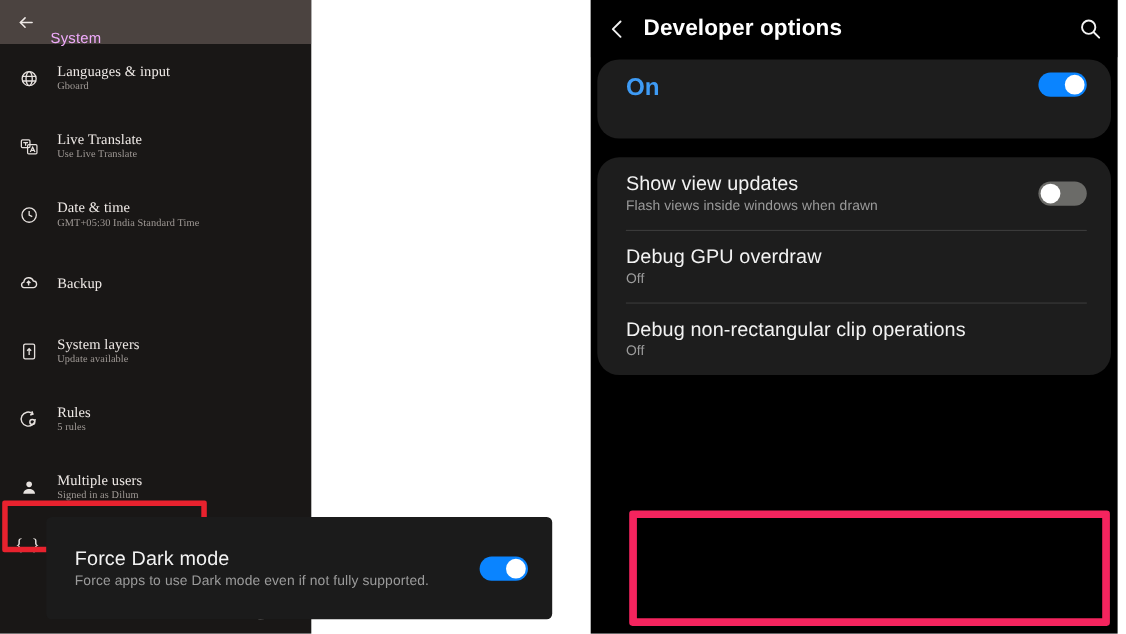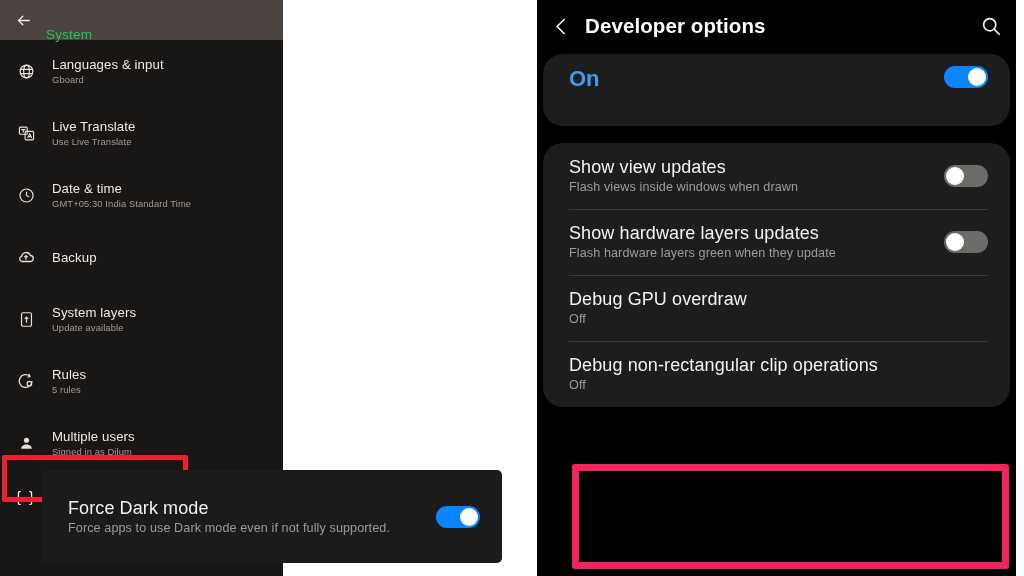--- a/index.html
+++ b/index.html
@@ -31,38 +31,39 @@
     background: #4b4340;
     display: flex;
     align-items: center;
   }
   #left-header .back {
     width: 46px;
     display: flex; align-items: center; justify-content: center;
     color: #efeae7;
   }
   #left-header .title {
-    color: #22c55e;
+    color: #f0abfc;
     font-size: 13.5px;
     letter-spacing: .2px;
     margin-top: 28px;
   }
 
   #left-list {
     position: absolute;
     left: 0; top: 40px;
     width: 283px;
   }
   .l-item {
     position: relative;
     display: flex;
     align-items: center;
     height: 62px;
     padding: 0 10px 0 0;
     box-sizing: border-box;
+    font-family: Liberation Serif, serif;
   }
   .l-ico {
     width: 52px;
     min-width: 52px;
     display: flex;
     align-items: center;
     justify-content: center;
     color: #e6e1de;
   }
   .l-txt { display: flex; flex-direction: column; justify-content: center; }
@@ -406,29 +407,20 @@
     <div class="r-row">
       <div class="r-txt">
         <div class="r-title">Show view updates</div>
         <div class="r-sub">Flash views inside windows when drawn</div>
       </div>
       <div class="toggle off">
         <div class="knob"></div>
       </div>
     </div>
 
-    <div class="r-row">
-      <div class="r-txt">
-        <div class="r-title">Show hardware layers updates</div>
-        <div class="r-sub">Flash hardware layers green when they update</div>
-      </div>
-      <div class="toggle off">
-        <div class="knob"></div>
-      </div>
-    </div>
 
     <div class="r-row">
       <div class="r-txt">
         <div class="r-title">Debug GPU overdraw</div>
         <div class="r-sub">Off</div>
       </div>
     </div>
 
     <div class="r-row">
       <div class="r-txt">

